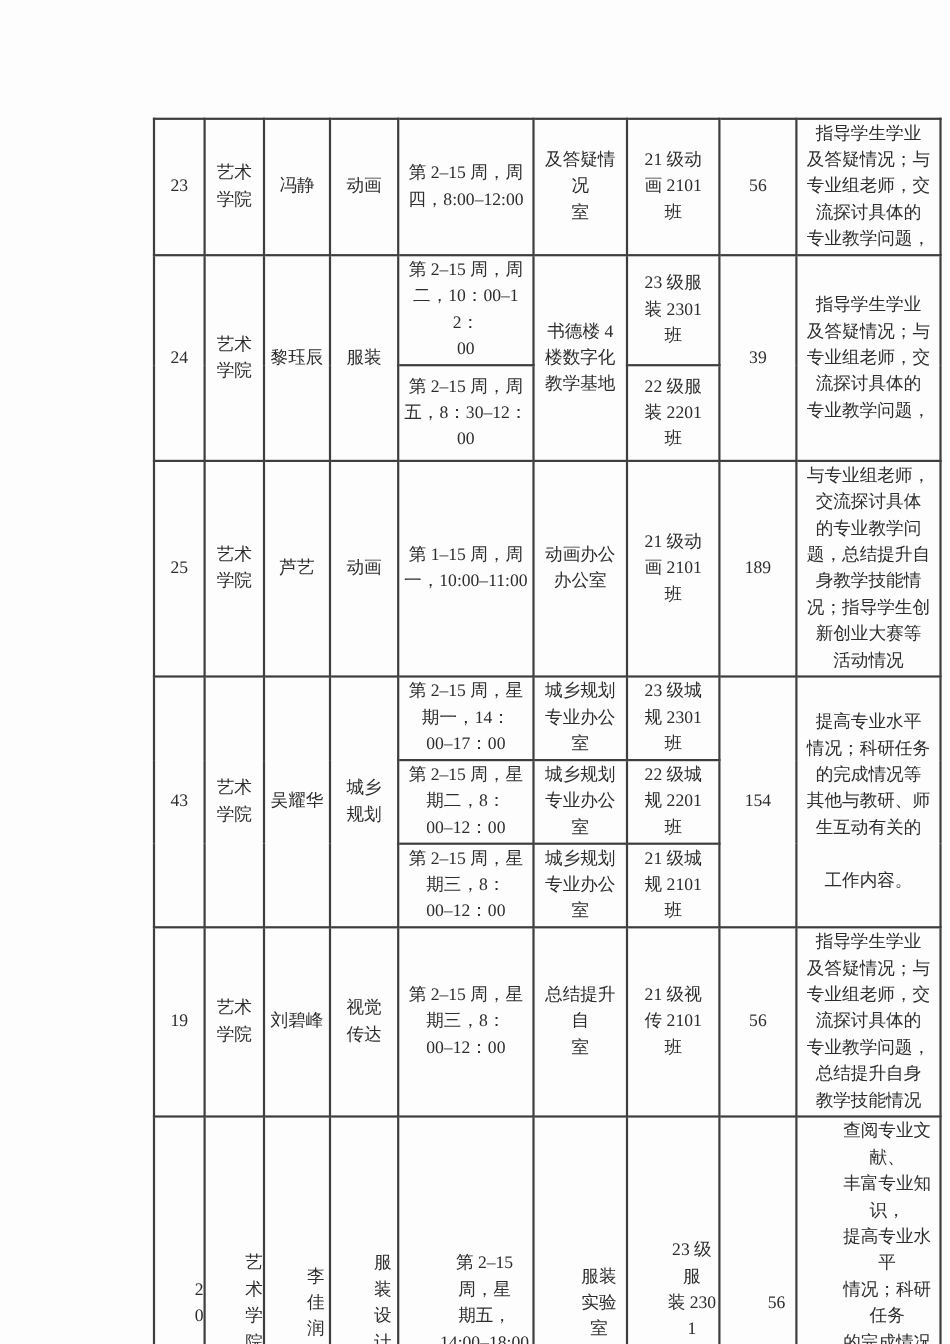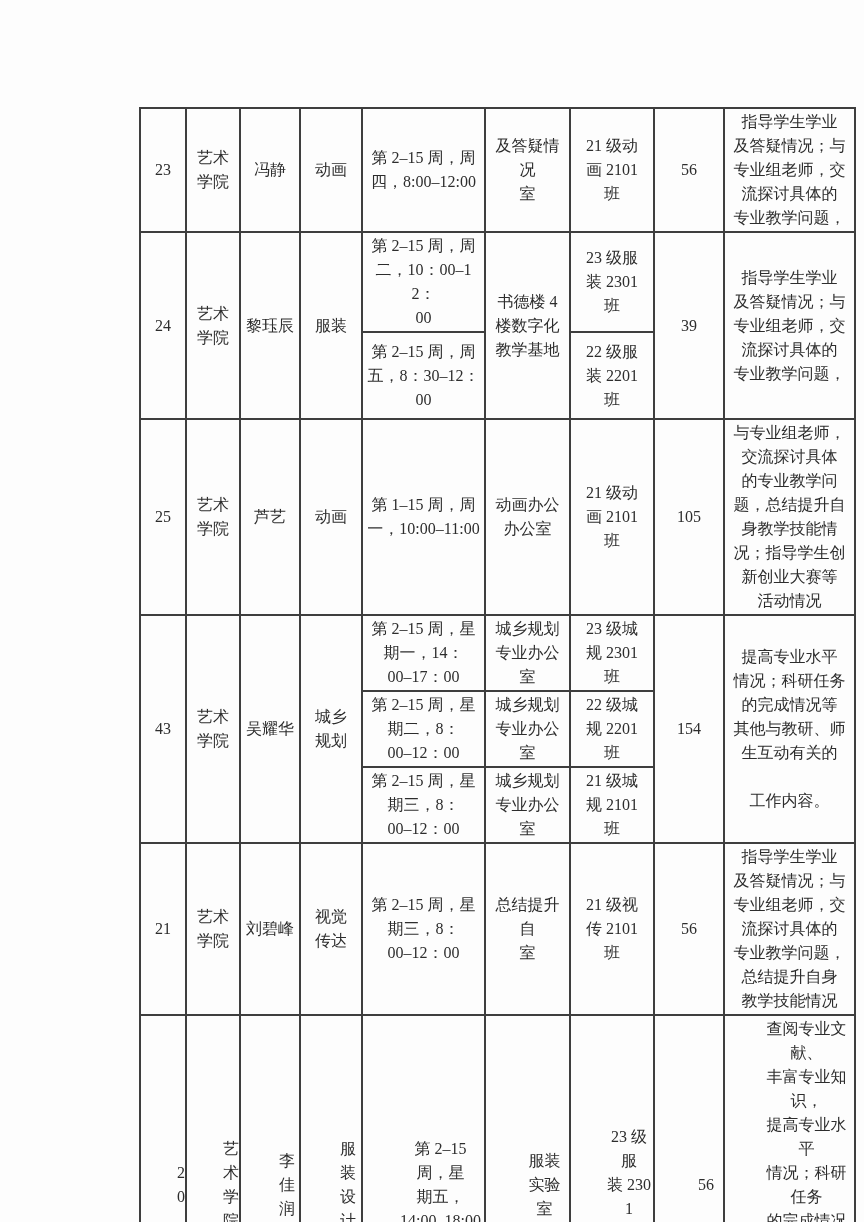--- a/index.html
+++ b/index.html
@@ -112,21 +112,21 @@
 学院</td>
         <td class="cell">芦艺</td>
         <td class="cell">动画</td>
         <td class="cell">第 1–15 周，周
 一，10:00–11:00</td>
         <td class="cell">动画办公
 办公室</td>
         <td class="cell">21 级动
 画 2101
 班</td>
-        <td class="cell">105</td>
+        <td class="cell">189</td>
         <td class="cell">与专业组老师，
 交流探讨具体
 的专业教学问
 题，总结提升自
 身教学技能情
 况；指导学生创
 新创业大赛等
 活动情况</td>
       </tr>
 
@@ -172,21 +172,21 @@
 00–12：00</td>
         <td class="cell">城乡规划
 专业办公
 室</td>
         <td class="cell">21 级城
 规 2101
 班</td>
       </tr>
 
       <tr style="height:163px">
-        <td class="cell">21</td>
+        <td class="cell">19</td>
         <td class="cell">艺术
 学院</td>
         <td class="cell">刘碧峰</td>
         <td class="cell">视觉
 传达</td>
         <td class="cell">第 2–15 周，星
 期三，8：
 00–12：00</td>
         <td class="cell">总结提升自
 室</td>

